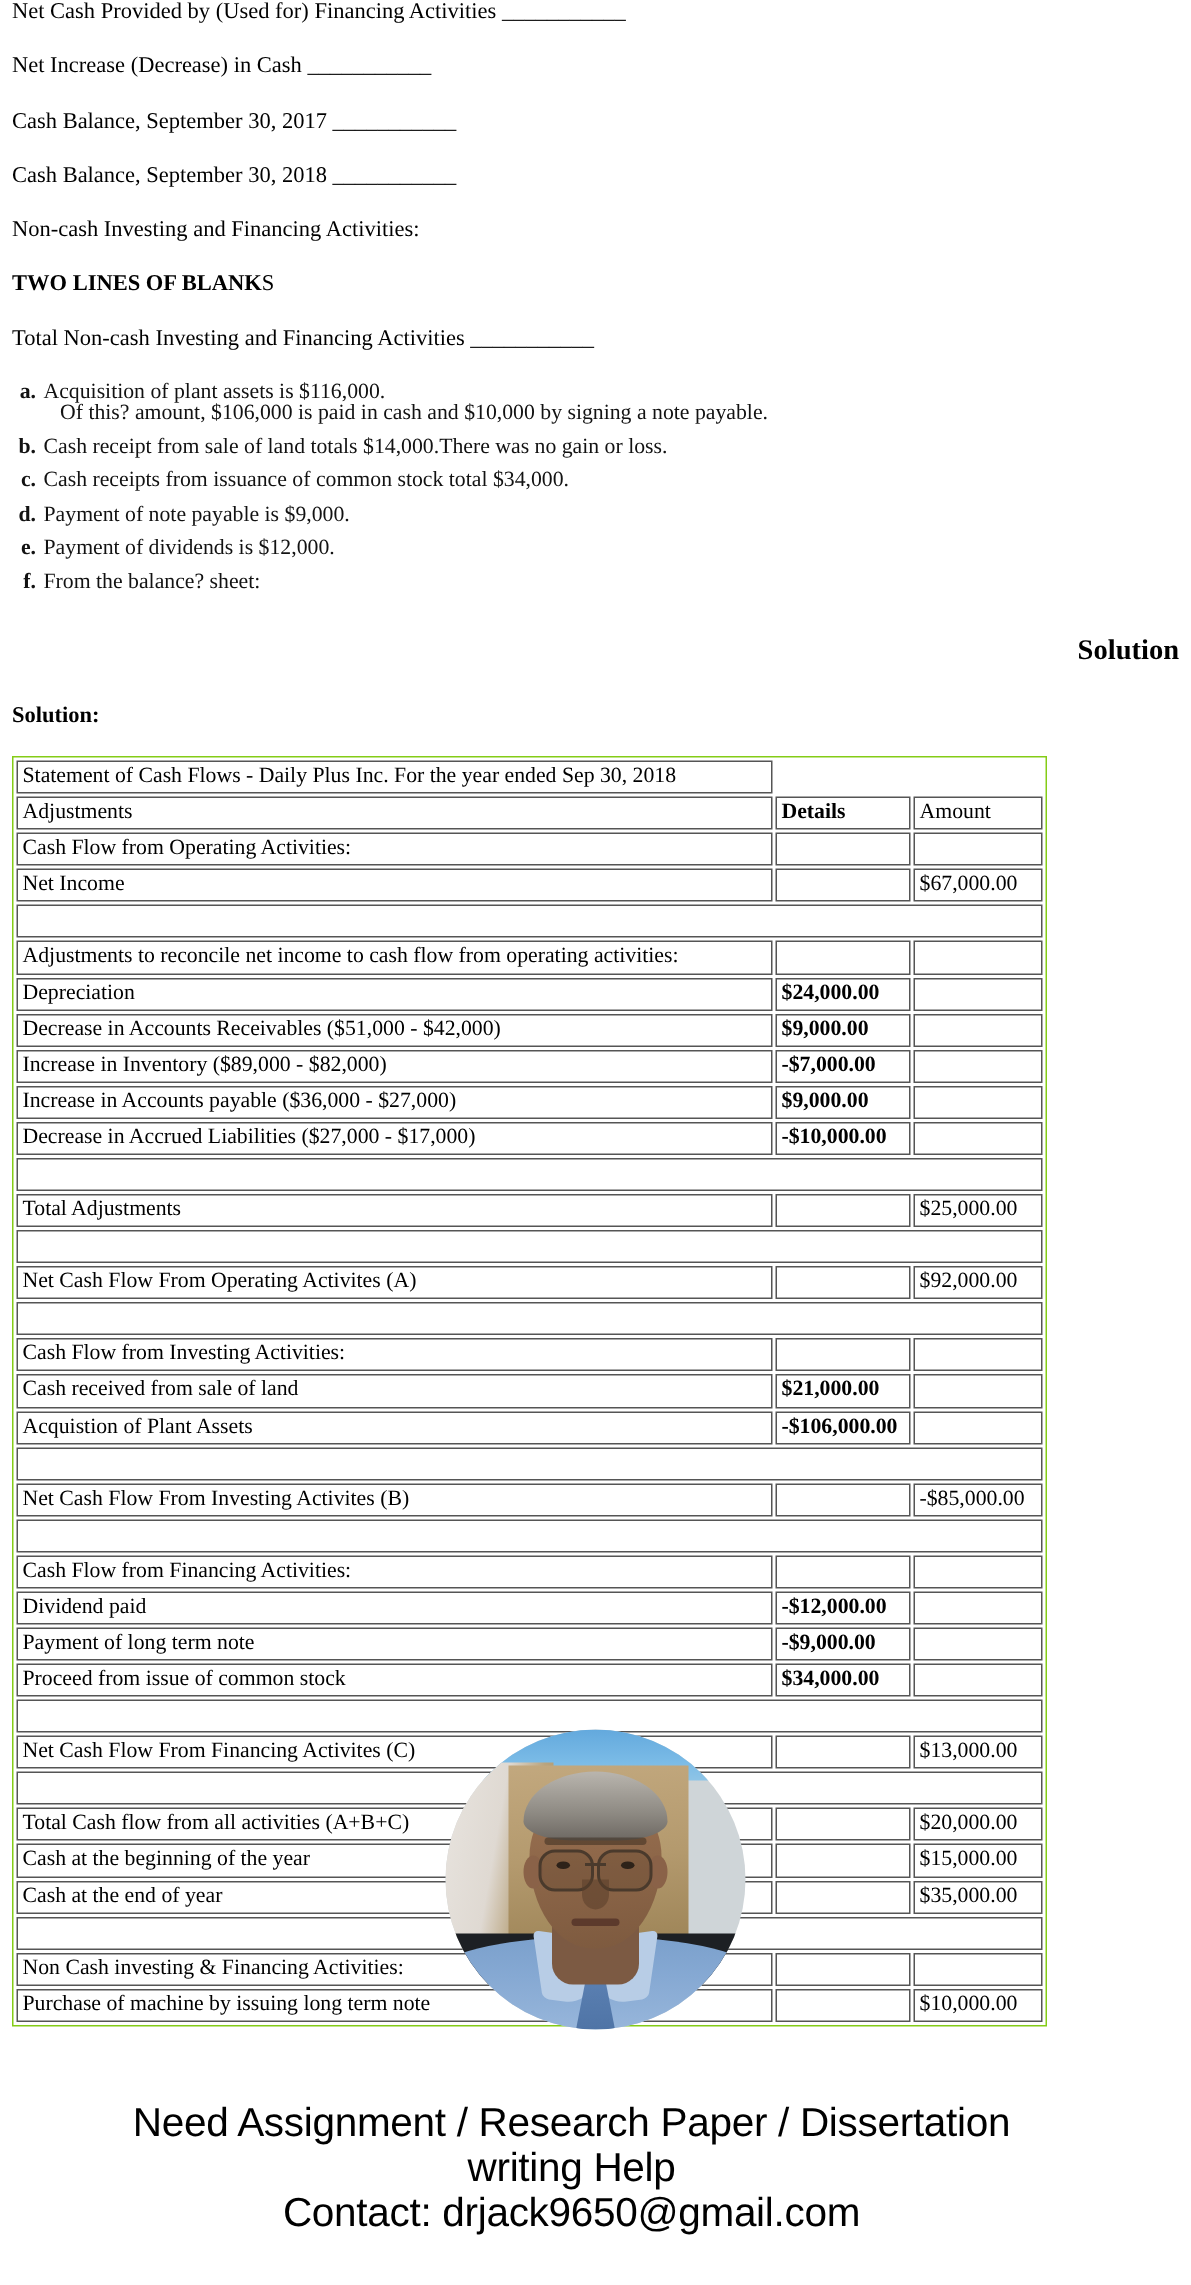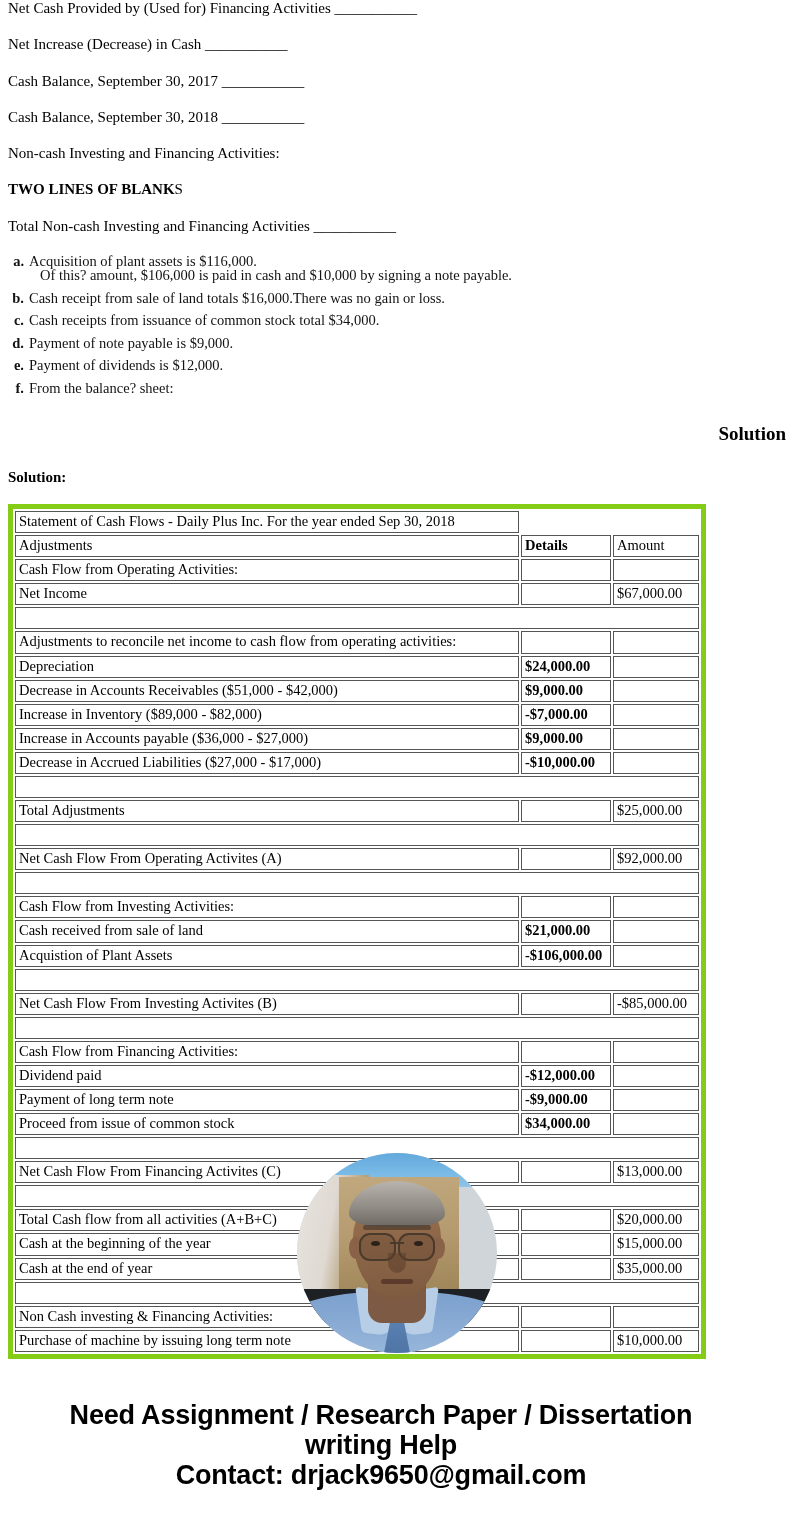--- a/index.html
+++ b/index.html
@@ -85,21 +85,21 @@
   }
 
   
   .tbl-wrap {
     margin-top: 18px;
     width: 672px;
   }
   table.cashflow {
     border-collapse: separate;
     border-spacing: 2px;
-    border: 5px solid #84cc16;
+    border: 1px solid #84cc16;
     width: 672px;
     table-layout: fixed;
     background: #fff;
     font-family: "Liberation Serif", "DejaVu Serif", serif;
     font-size: 14.5px;
   }
   table.cashflow td {
     border: 1px solid #555;
     padding: 1px 3px 2px 3px;
     vertical-align: top;
@@ -273,21 +273,21 @@
   }
 
   
   .promo {
     position: absolute;
     left: 0;
     top: 1400px;
     width: 762px;
     text-align: center;
     font-family: "Liberation Sans", "DejaVu Sans", sans-serif;
-    font-weight: bold;
+    font-weight: normal;
     font-size: 27px;
     line-height: 1.12;
     color: #000;
     letter-spacing: -0.2px;
   }
   .promo-line { display: block; }
 </style>
 </head>
 <body>
 
@@ -305,21 +305,21 @@
 
   <p class="q-line">Total Non-cash Investing and Financing Activities ___________</p>
 
   <ul class="subitems" id="lettered-items">
       <li class="subitem">
         <span class="subitem-letter">a.</span>
         <span class="subitem-body"><span>Acquisition of plant assets is $116,000.</span><span class="cont">Of this? amount, $106,000 is paid in cash and $10,000 by signing a note payable.</span></span>
       </li>
       <li class="subitem">
         <span class="subitem-letter">b.</span>
-        <span class="subitem-body"><span>Cash receipt from sale of land totals $16,000.There was no gain or loss.</span></span>
+        <span class="subitem-body"><span>Cash receipt from sale of land totals $14,000.There was no gain or loss.</span></span>
       </li>
       <li class="subitem">
         <span class="subitem-letter">c.</span>
         <span class="subitem-body"><span>Cash receipts from issuance of common stock total $34,000.</span></span>
       </li>
       <li class="subitem">
         <span class="subitem-letter">d.</span>
         <span class="subitem-body"><span>Payment of note payable is $9,000.</span></span>
       </li>
       <li class="subitem">

